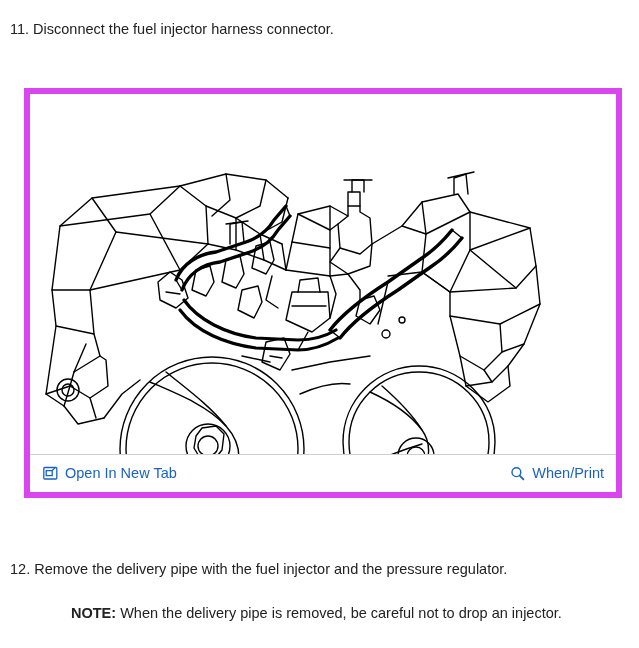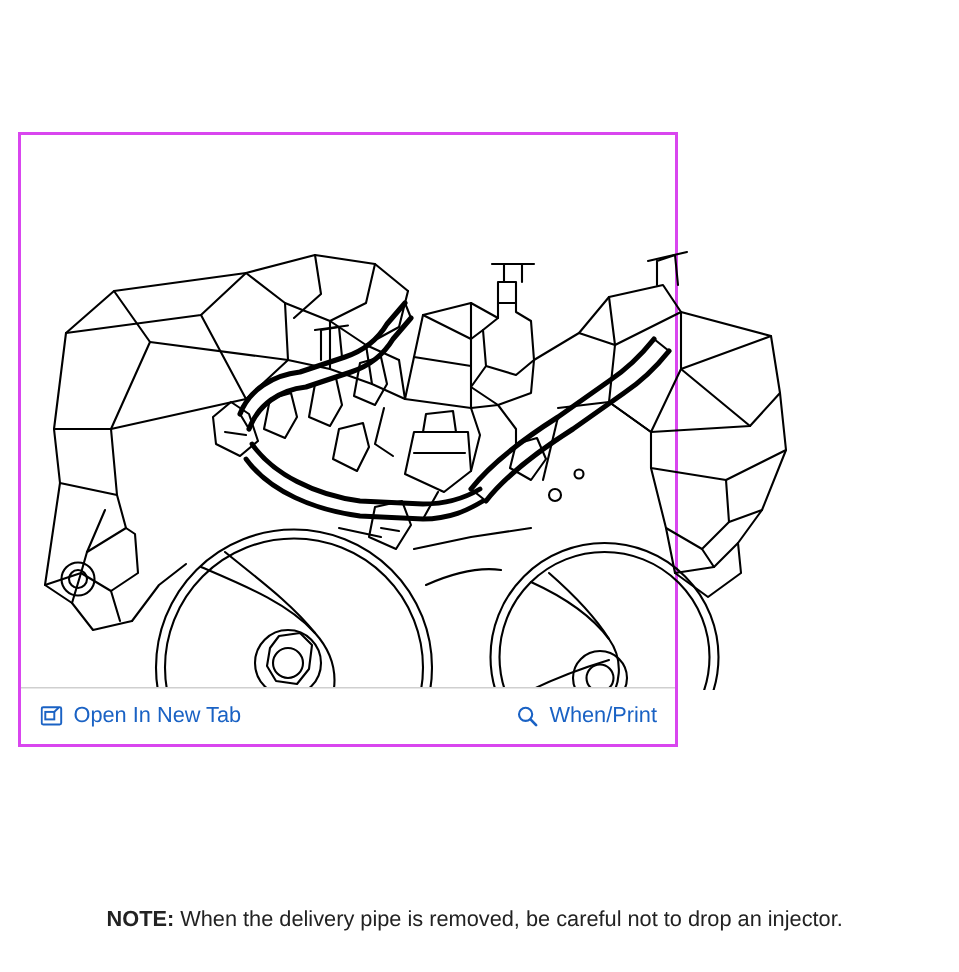--- a/index.html
+++ b/index.html
@@ -41,24 +41,24 @@
     font-size: 14.5px;
     color: #222222;
   }
   #note-line .note-label {
     font-weight: bold;
     margin-left: 43px;
   }
   .figure-box {
     position: absolute;
     top: 88px;
-    left: 12px;
-    width: 440px;
+    left: 24px;
+    width: 598px;
     height: 410px;
-    border: 2px solid #d946ef;
+    border: 6px solid #d946ef;
     background: #ffffff;
     box-sizing: border-box;
   }
   .figure-image {
     position: absolute;
     top: 0;
     left: 0;
     width: 522px;
     height: 370px;
     overflow: hidden;
@@ -99,20 +99,21 @@
   }
   .footer-link .label {
     line-height: 1;
   }
 </style>
 </head>
 <body>
 
 <div class="page">
 
+  <div class="step-text" id="step-11">11. Disconnect the fuel injector harness connector.</div>
 
   <div class="figure-box">
 
     <div class="figure-image">
       <svg width="522" height="370" viewBox="0 0 522 370" xmlns="http://www.w3.org/2000/svg">
         <g fill="none" stroke="#000000" stroke-width="1.4" stroke-linejoin="round" stroke-linecap="round">
 
           <path d="M22,196 L30,132 L62,104 L150,92 L176,112 L178,150 L150,176 L60,196 Z"></path>
           <path d="M30,132 L120,120 L150,92"></path>
           <path d="M120,120 L150,176"></path>
@@ -252,18 +253,19 @@
             <circle cx="6.4" cy="6.2" r="4.4" fill="none" stroke="#1a62c4" stroke-width="1.4"></circle>
             <path d="M9.7 9.6 L13.4 13.4" stroke="#1a62c4" stroke-width="1.8" stroke-linecap="round"></path>
           </svg>
         </span>
         <span class="label">When/Print</span>
       </div>
     </div>
 
   </div>
 
+  <div class="step-text" id="step-12">12. Remove the delivery pipe with the fuel injector and the pressure regulator.</div>
 
   <div class="step-text" id="note-line">
     <span class="note-label">NOTE:</span><span> When the delivery pipe is removed, be careful not to drop an injector.</span>
   </div>
 
 </div>
 
 </body></html>

